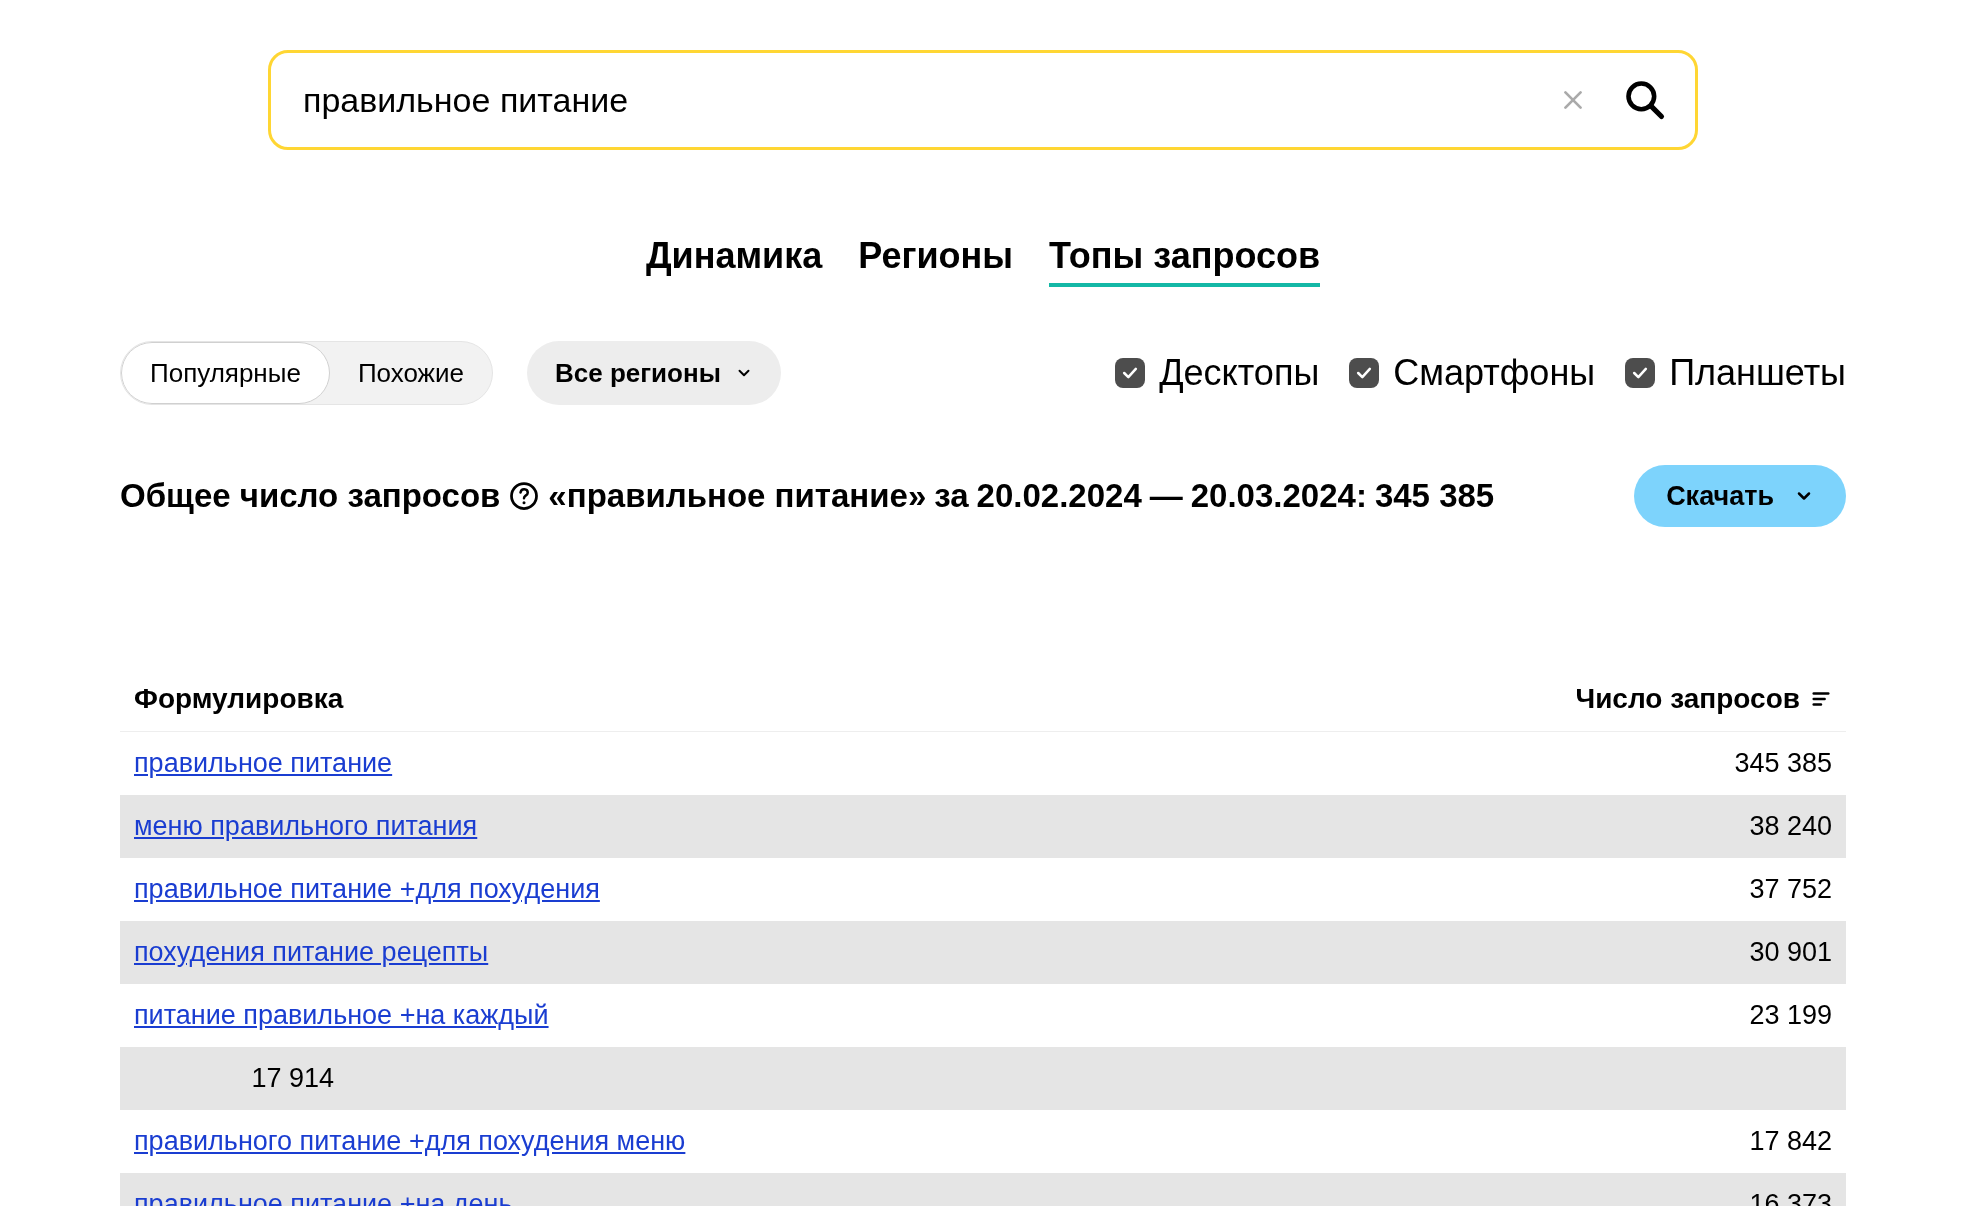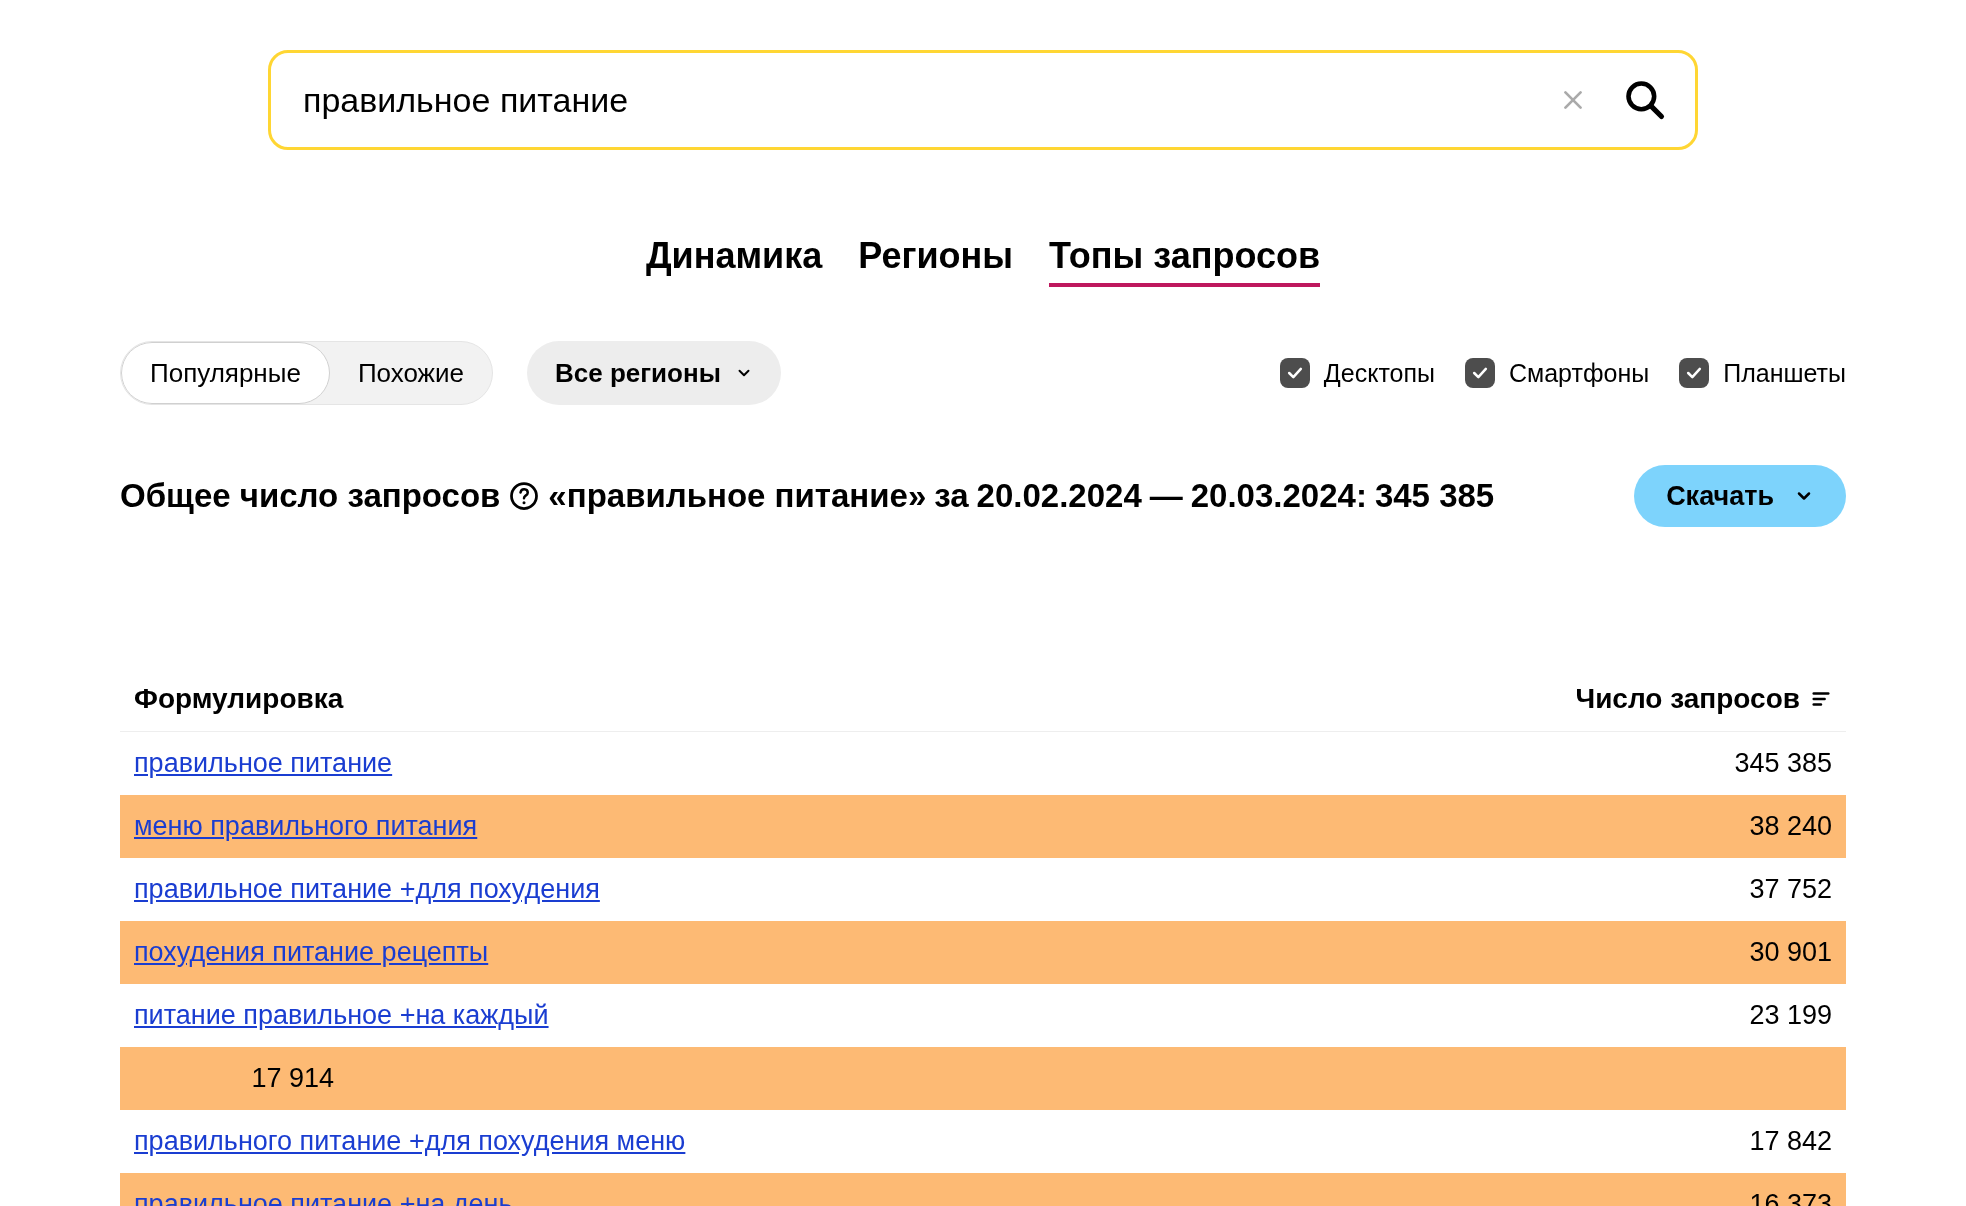--- a/index.html
+++ b/index.html
@@ -66,21 +66,21 @@
     margin-top: 85px;
   }
   .tab {
     font-size: 36px;
     font-weight: 700;
     cursor: pointer;
     padding-bottom: 6px;
     border-bottom: 4px solid transparent;
   }
   .tab.active {
-    border-bottom: 4px solid #be185d;
+    border-bottom: 4px solid #14b8a6;
   }
 
   
   .filter-row {
     display: flex;
     align-items: center;
     margin-top: 54px;
   }
   .seg {
     display: inline-flex;
@@ -137,21 +137,21 @@
   .chk .box {
     width: 30px;
     height: 30px;
     border-radius: 8px;
     background: #4d4d4d;
     display: inline-flex;
     align-items: center;
     justify-content: center;
   }
   .chk .box svg { display:block; }
-  .chk .lbl { font-size: 25px; }
+  .chk .lbl { font-size: 36px; }
 
   
   .summary-row {
     display: flex;
     align-items: center;
     margin-top: 60px;
   }
   .summary {
     font-size: 33px;
     font-weight: 700;
@@ -202,21 +202,21 @@
   .th-left { flex: 1; }
   .th-right {
     display: inline-flex;
     align-items: center;
     gap: 10px;
   }
   .sort-icon { display: inline-flex; }
   .trow {
     font-size: 27px;
   }
-  .trow.alt { background: #fdba74; }
+  .trow.alt { background: #e5e5e5; }
   .tcell-left { flex: 1; }
   .tcell-left a {
     color: #1a3dd1;
     text-decoration: underline;
     cursor: pointer;
   }
   .tcell-right {
     width: 200px;
     text-align: right;
   }

